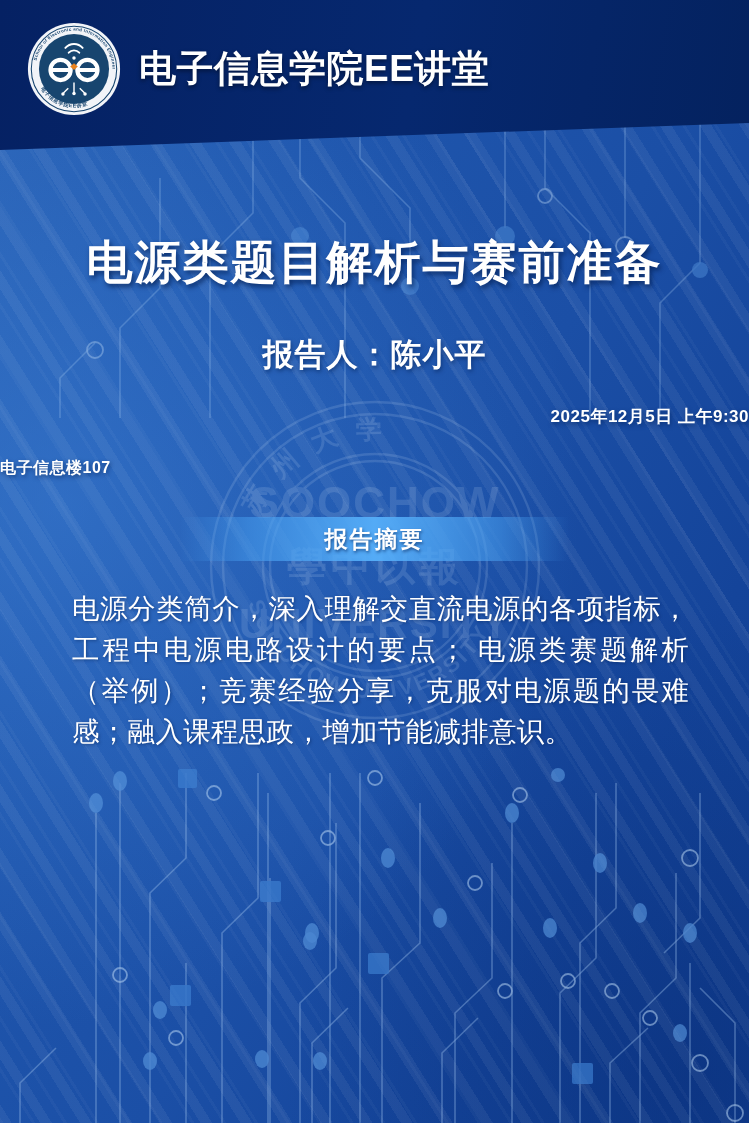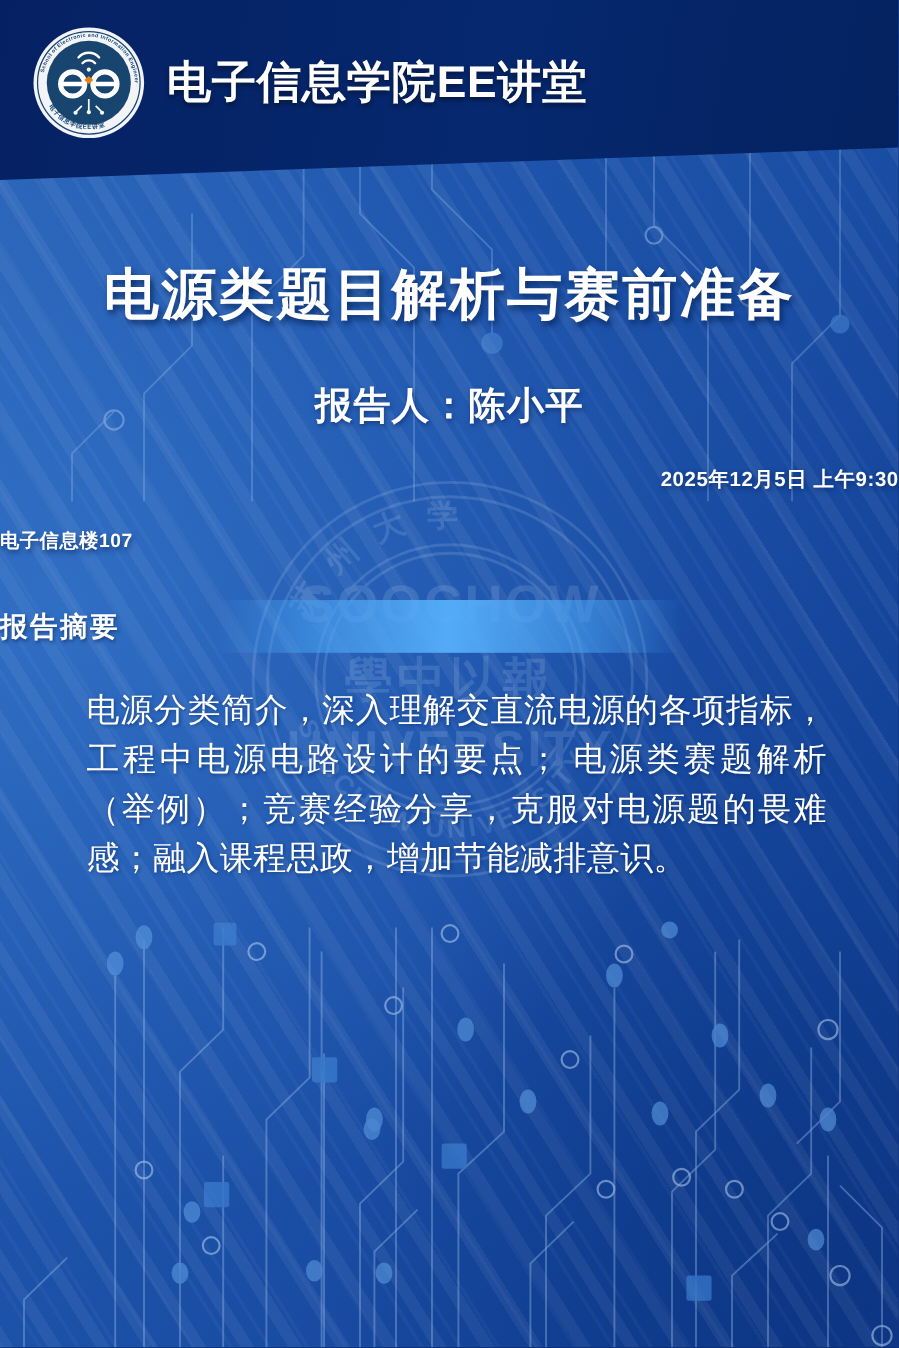--- a/index.html
+++ b/index.html
@@ -59,21 +59,21 @@
     display:flex; align-items:center; padding-left:26px;
   }
   .logo{ width:96px; height:96px; flex:0 0 96px; }
   .brand{
     color:#fff; font-size:37px; font-weight:bold; letter-spacing:.5px;
     margin-left:17px; white-space:nowrap;
     text-shadow:0 2px 4px rgba(0,0,0,.45);
   }
 
   
-  .content{ position:absolute; left:0; top:137px; width:749px; }
+  .content{ position:absolute; left:0; top:154px; width:749px; }
 
   .talk-title{
     margin-top:78px; text-align:center; color:#fff;
     font-size:46px; font-weight:bold; letter-spacing:2px;
     text-shadow:2px 3px 5px rgba(3,30,80,.75);
   }
   .speaker{
     margin-top:40px; text-align:center; color:#fff;
     font-size:31px; font-weight:bold; letter-spacing:1px;
     text-shadow:1px 2px 4px rgba(3,30,80,.6);
@@ -84,21 +84,21 @@
     text-shadow:1px 2px 4px rgba(3,30,80,.6);
   }
   .venue{
     margin-top:30px; color:#fff;
     font-size:16px; font-weight:bold; letter-spacing:.5px;
     text-shadow:1px 2px 4px rgba(3,30,80,.6);
   }
 
   .abstract-band{
     position:relative; margin-top:38px; height:44px;
-    display:flex; align-items:center; 
+    display:flex; align-items:center; justify-content:center;
   }
   .abstract-band::before{
     content:""; position:absolute; left:180px; right:180px; top:0; bottom:0;
     background:linear-gradient(90deg,
       rgba(63,150,235,0) 0%,
       rgba(70,158,240,.55) 18%,
       rgba(86,175,250,.95) 50%,
       rgba(70,158,240,.55) 82%,
       rgba(63,150,235,0) 100%);
   }

